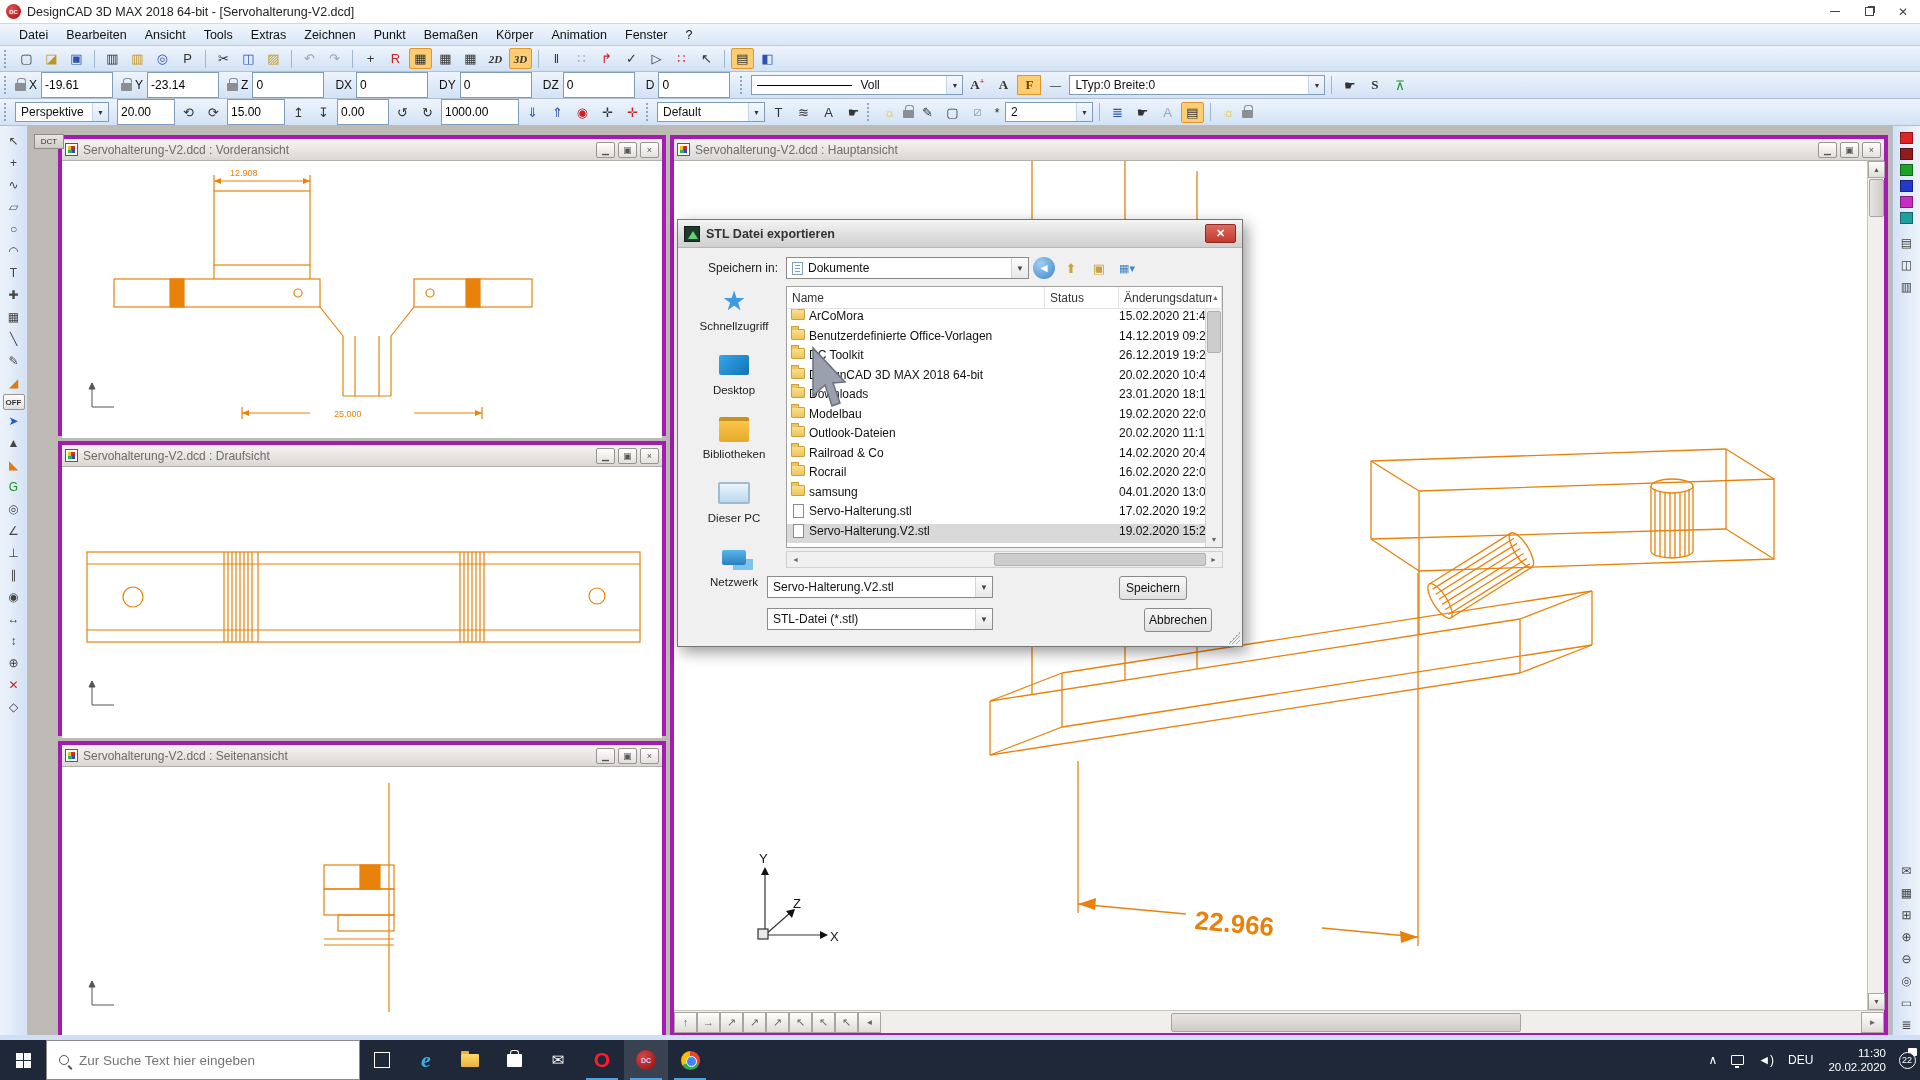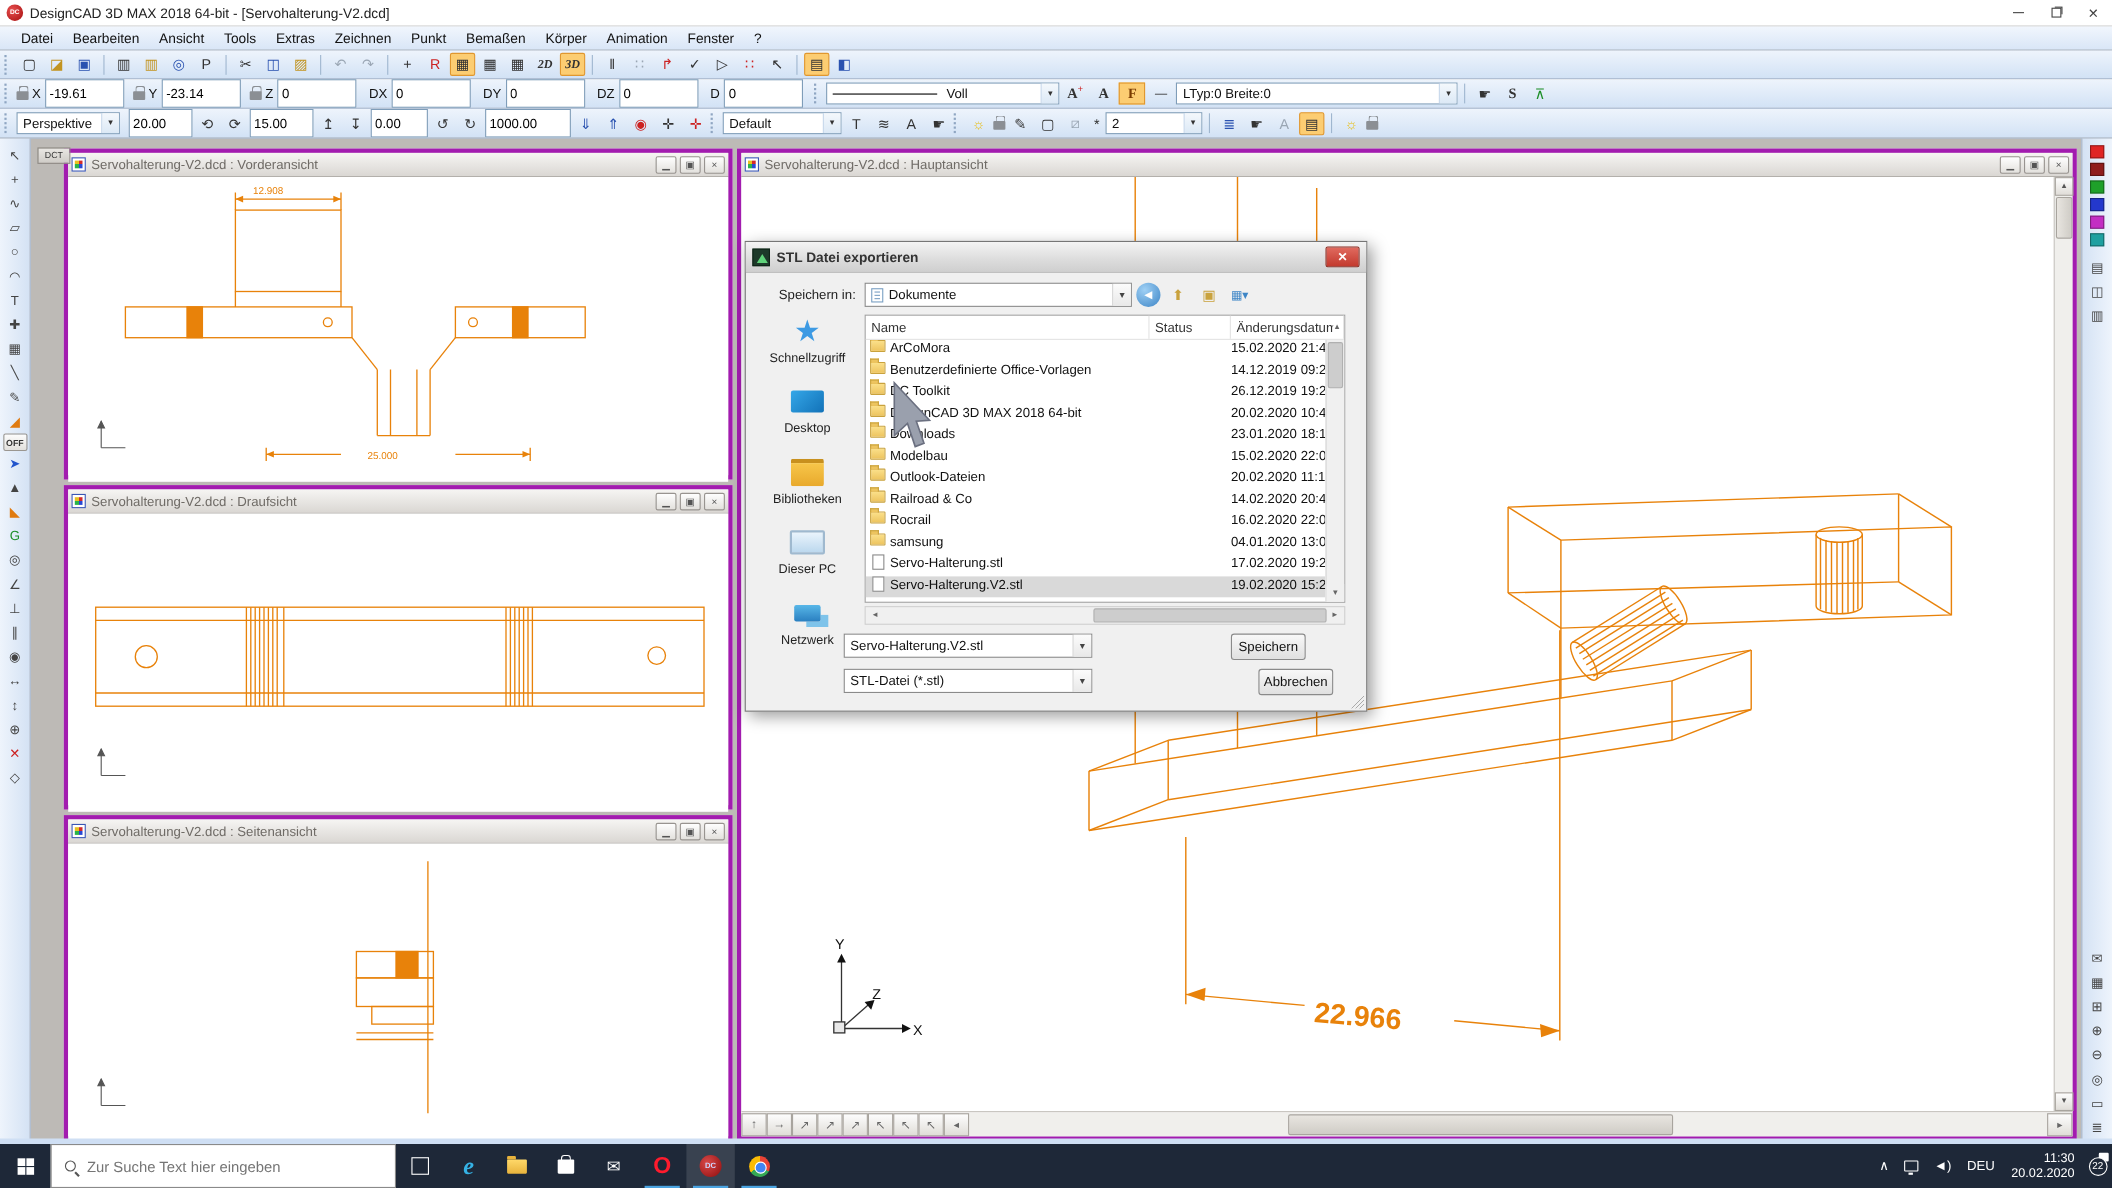--- a/index.html
+++ b/index.html
@@ -761,21 +761,21 @@
             <span class="fstatus"></span>
             <span class="fdate">23.01.2020 18:1</span>
           </div>
 
           <div class="frow">
             <span class="fic">
               <span class="fi folder"></span>
             </span>
             <span class="fname">Modelbau</span>
             <span class="fstatus"></span>
-            <span class="fdate">15.02.2020 22:0</span>
+            <span class="fdate">19.02.2020 22:0</span>
           </div>
 
           <div class="frow">
             <span class="fic">
               <span class="fi folder"></span>
             </span>
             <span class="fname">Outlook-Dateien</span>
             <span class="fstatus"></span>
             <span class="fdate">20.02.2020 11:1</span>
           </div>

